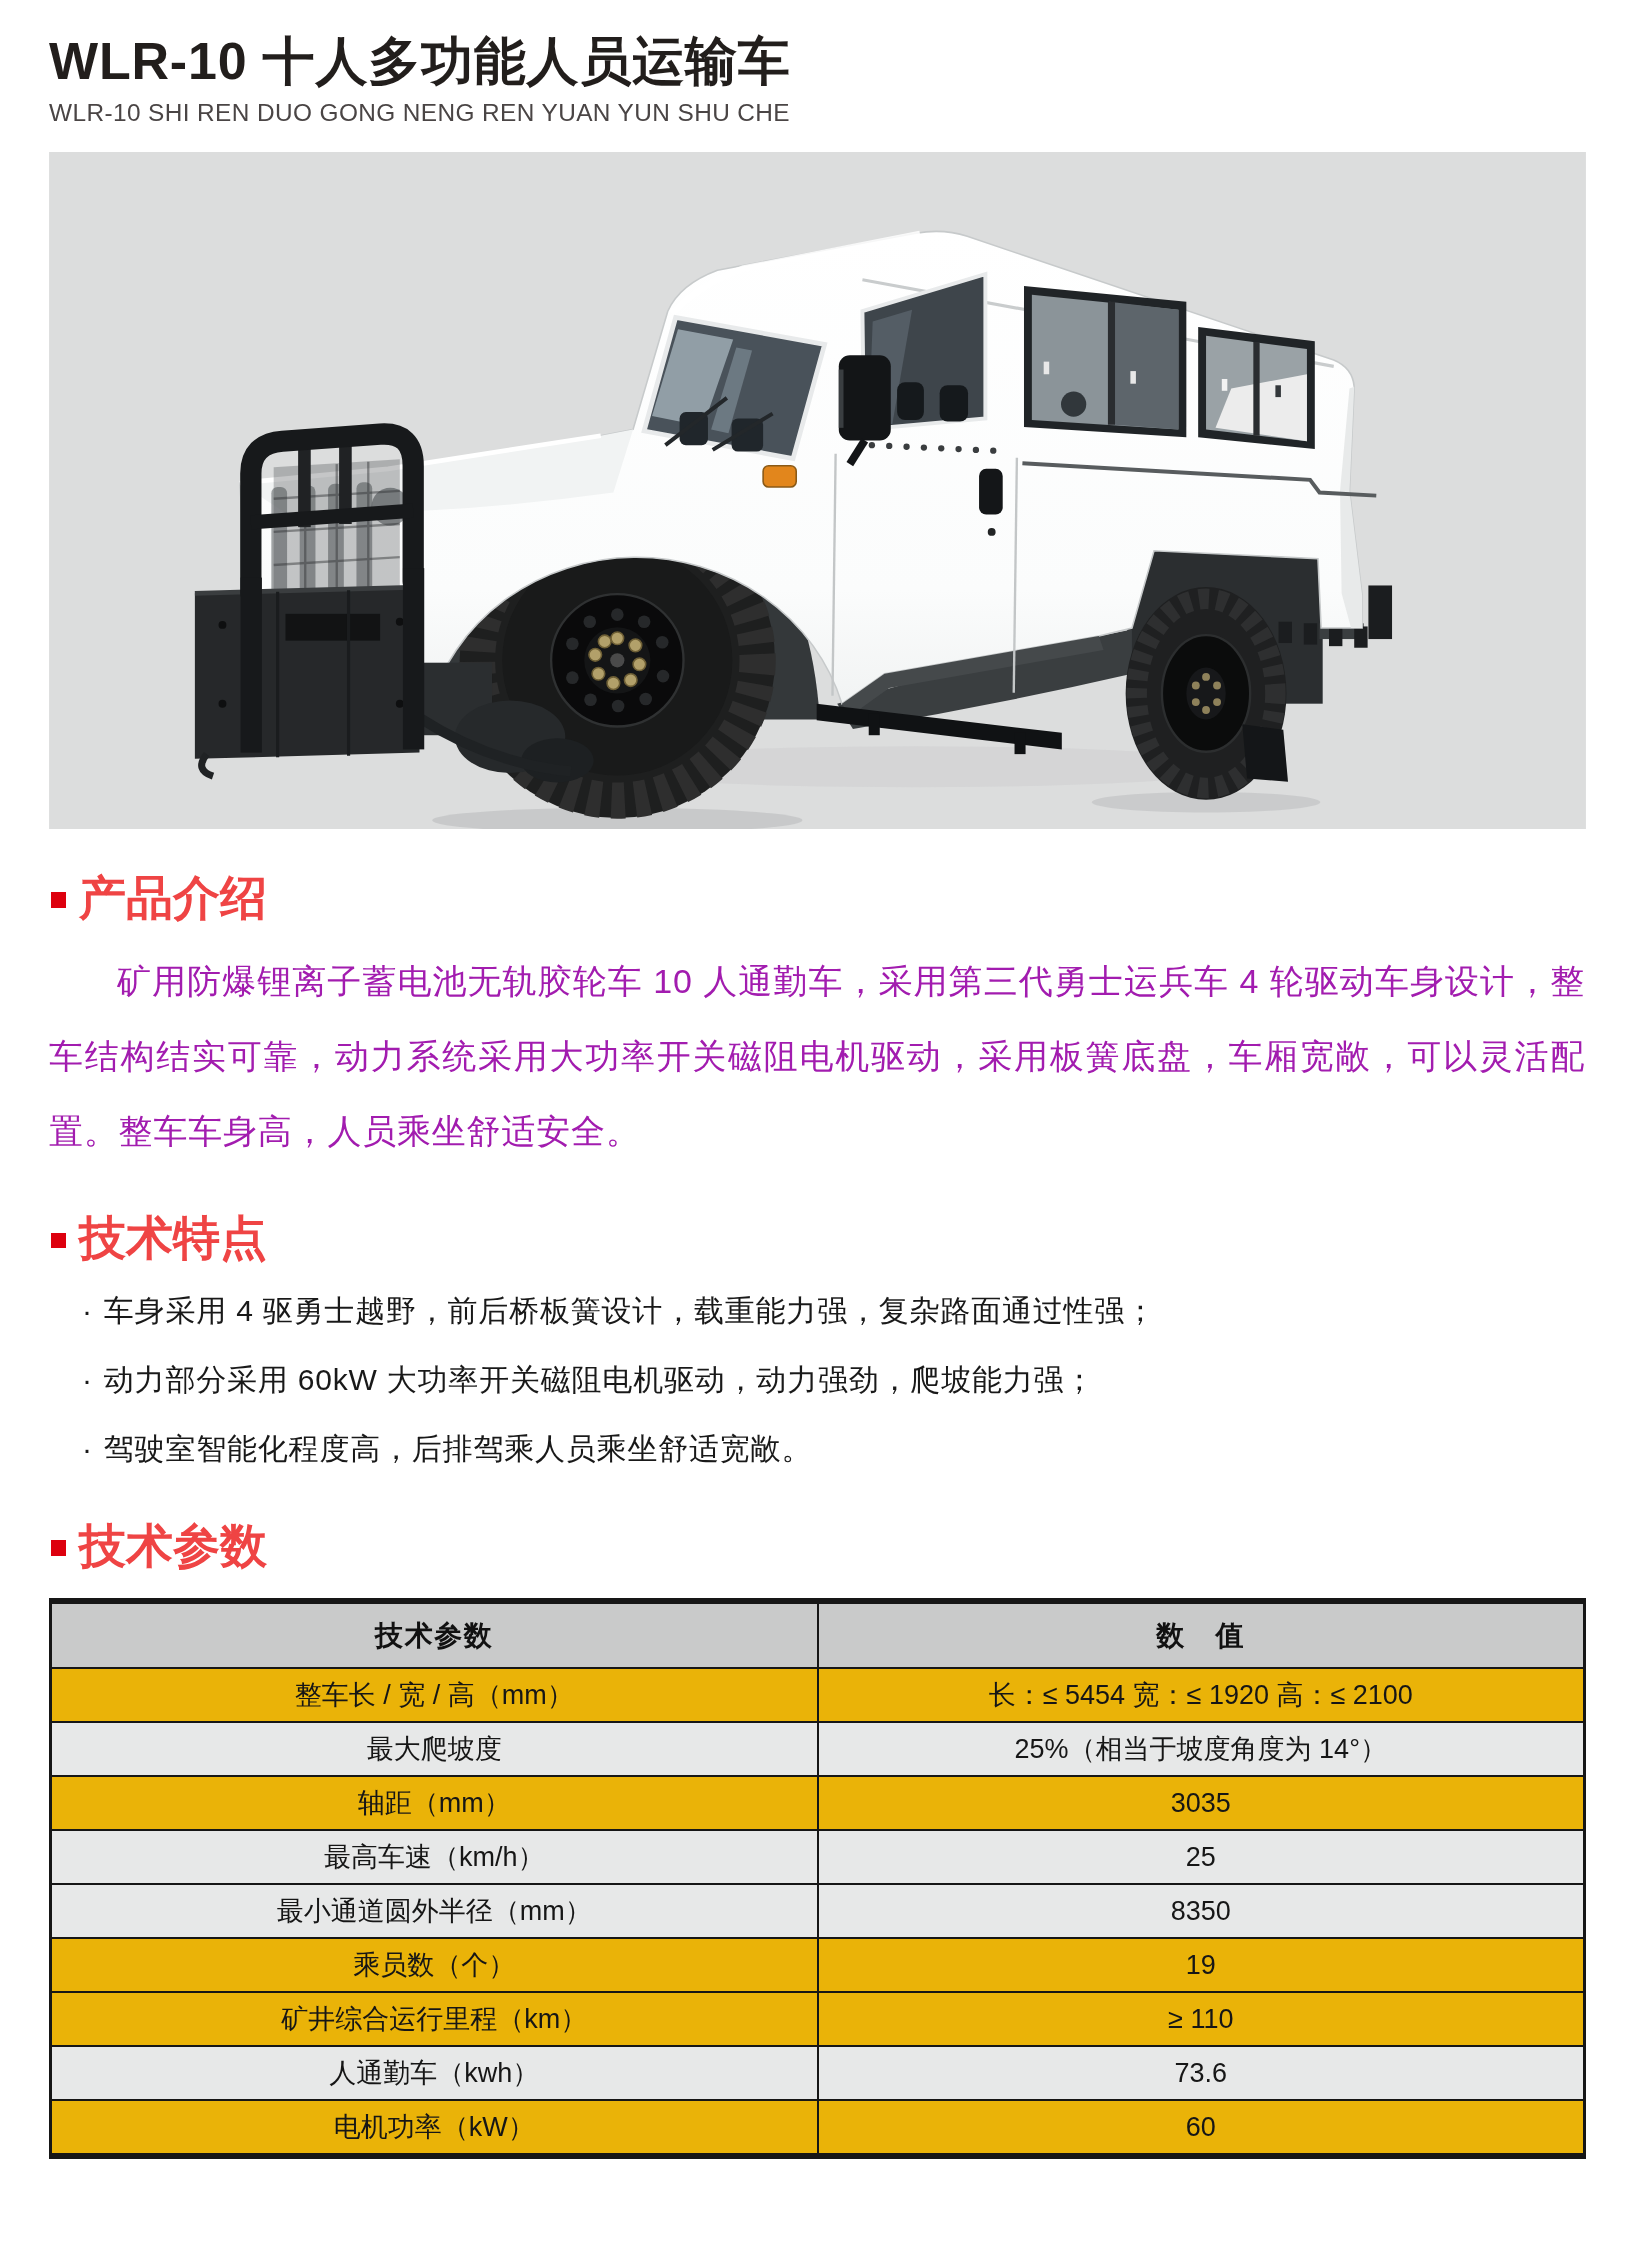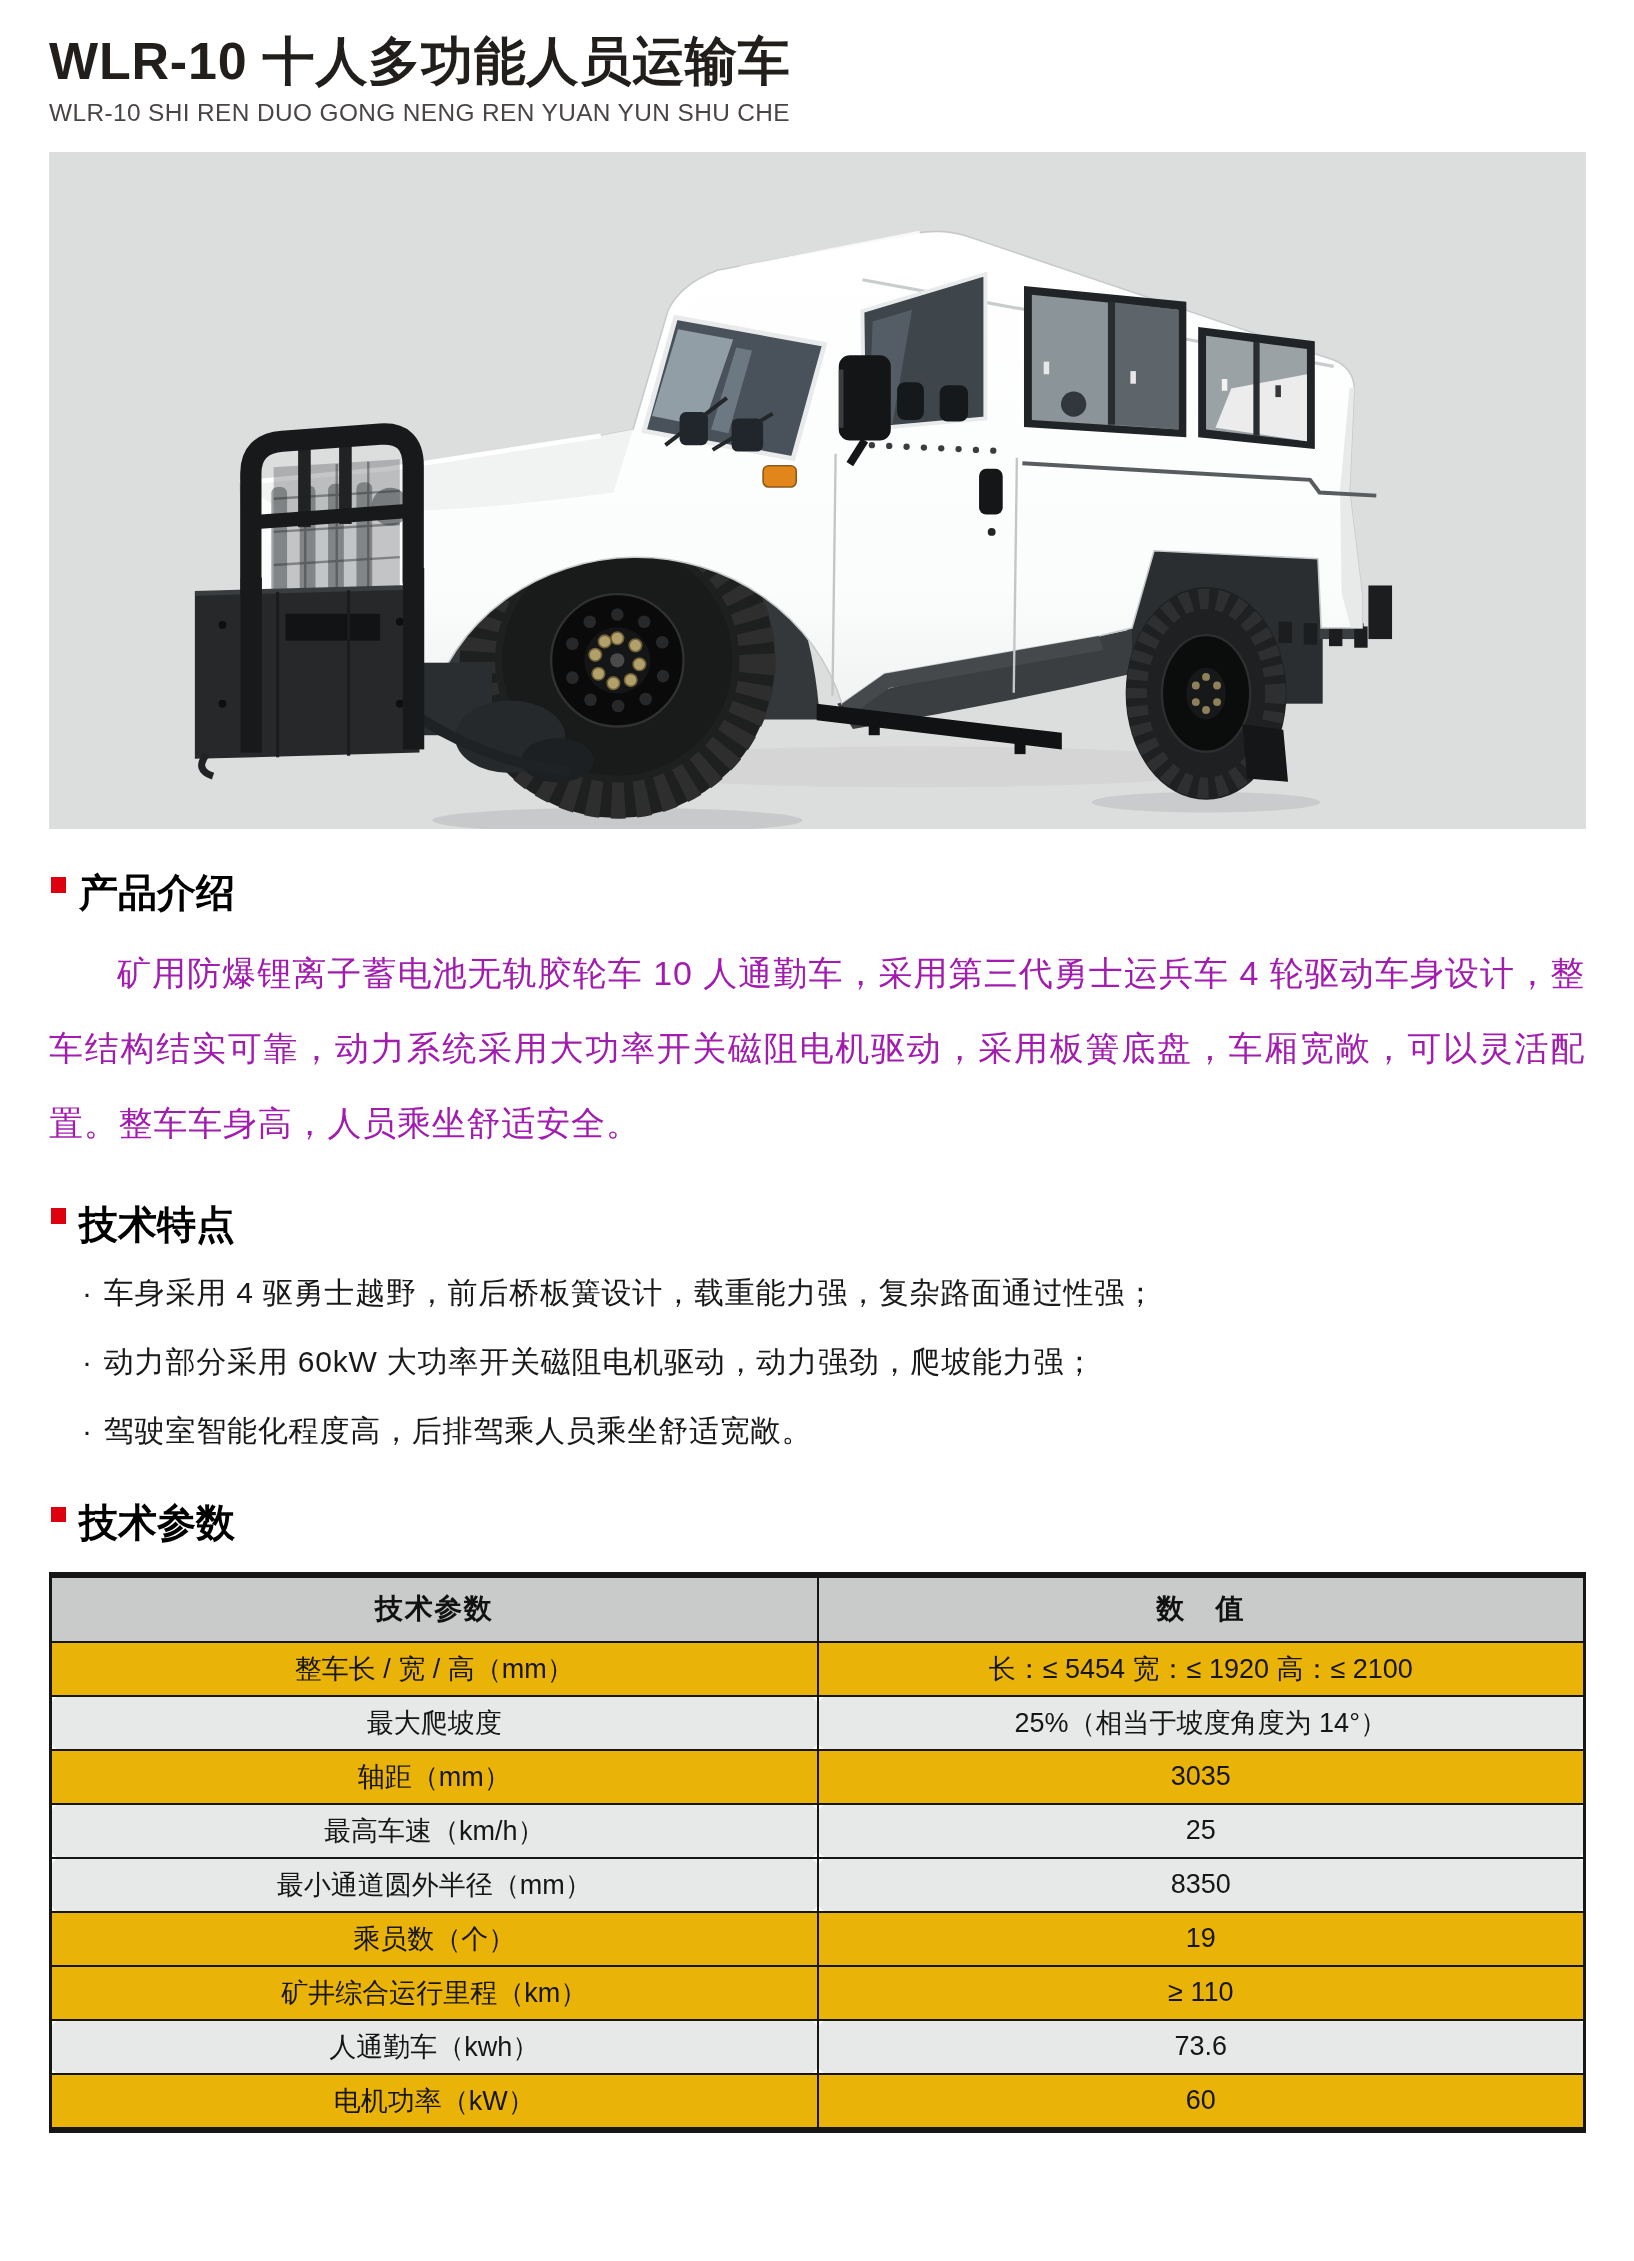--- a/index.html
+++ b/index.html
@@ -1,34 +1,34 @@
 <!DOCTYPE html>
 <html style="font-size:12.6px"><head>
 <meta charset="utf-8">
 <style>
   html,body{margin:0;padding:0;background:#ffffff;}
   body{width:1634px;font-family:"Liberation Sans","DejaVu Sans",sans-serif;color:#141414;}
   .page{width:1634px;box-sizing:border-box;padding:31.5px 49px 23.6px 49px;}
   h1{margin:0;font-size:52px;font-weight:700;color:#221e1c;letter-spacing:0.8px;line-height:1.15;}
   .subtitle{margin-top:7.9px;font-size:24.4px;color:#4a4545;letter-spacing:0.4px;}
   figure.photo{margin:25px 0 0 0;width:1537px;height:677px;line-height:0;}
-  .sec-h{display:flex;align-items:flex-start;margin:43px 0 0 0;font-size:39px;font-weight:700;color:#000000;line-height:1.1;}
+  .sec-h{display:flex;align-items:center;margin:43px 0 0 0;font-size:47px;font-weight:700;color:#ef4444;line-height:1.1;}
   .sec-h .sq{width:15.8px;height:15.8px;background:#dd000e;margin:4.7px 12.6px 0 1.6px;flex:0 0 auto;}
   .para{margin:20.5px 0 0 0;font-size:34px;line-height:75px;text-align:justify;text-indent:2em;color:#a21caf;letter-spacing:0.8px;}
   ul.features{margin:28px 0 0 0;padding:0 0 0 33px;list-style:none;}
   ul.features li{font-size:30px;line-height:1.25;margin:0 0 31.5px 0;color:#191919;letter-spacing:0.8px;}
   ul.features li .dot{margin-right:11px;}
   .sec-h.specs{margin-top:52px;}
   table.spec{width:1537px;border-collapse:collapse;margin-top:27px;table-layout:fixed;
              border-left:3.9px solid #161616;border-right:3.9px solid #161616;
              border-top:6.3px solid #161616;border-bottom:6.3px solid #161616;}
   table.spec th,table.spec td{border:2.4px solid #161616;text-align:center;vertical-align:middle;}
   table.spec th{background:#c9caca;font-size:28px;font-weight:700;height:61px;color:#111;letter-spacing:1.6px;}
   table.spec td{font-size:27px;height:50px;background:#eab308;color:#161616;}
-  table.spec tr.alt td{background:#e7e8e8;border-radius:10px;}
+  table.spec tr.alt td{background:#e7e8e8;}
   table.spec col.c1{width:50%;} table.spec col.c2{width:50%;}
 </style>
 </head>
 <body>
 
 <div class="page">
 
   <header>
     <h1>WLR-10 十人多功能人员运输车</h1>
     <div class="subtitle">WLR-10 SHI REN DUO GONG NENG REN YUAN YUN SHU CHE</div>

